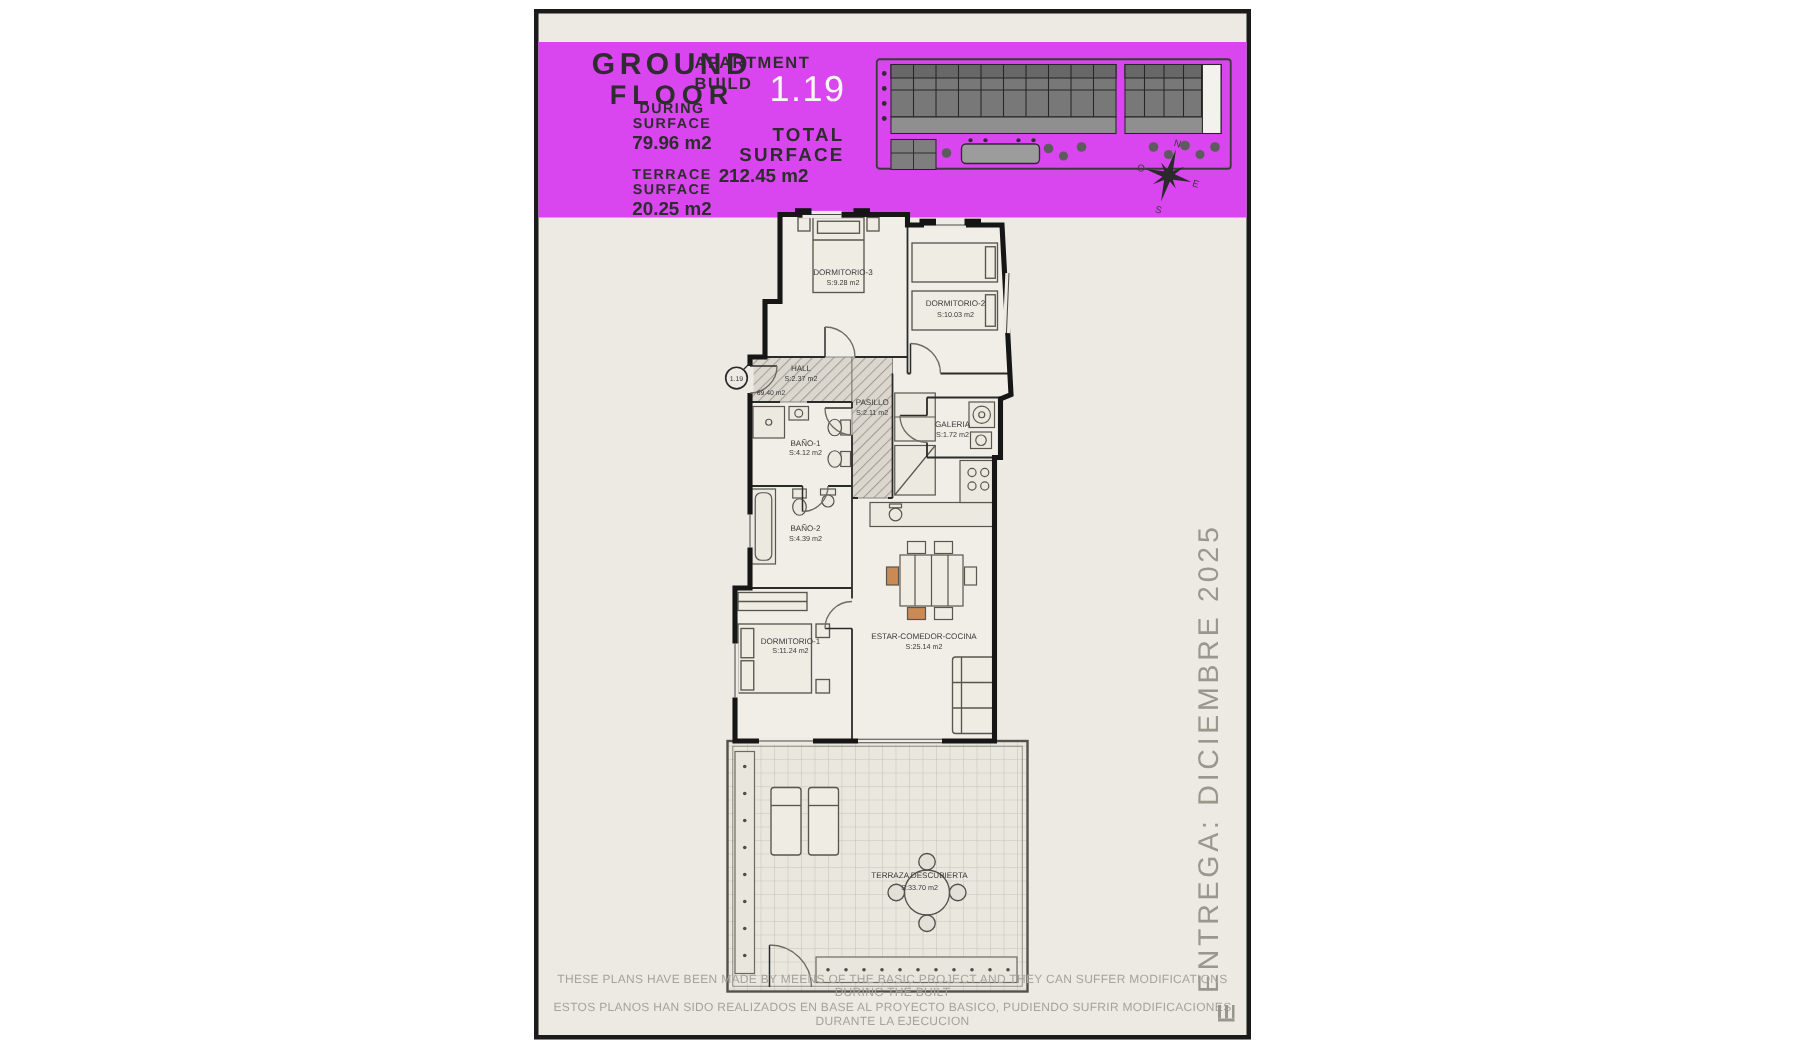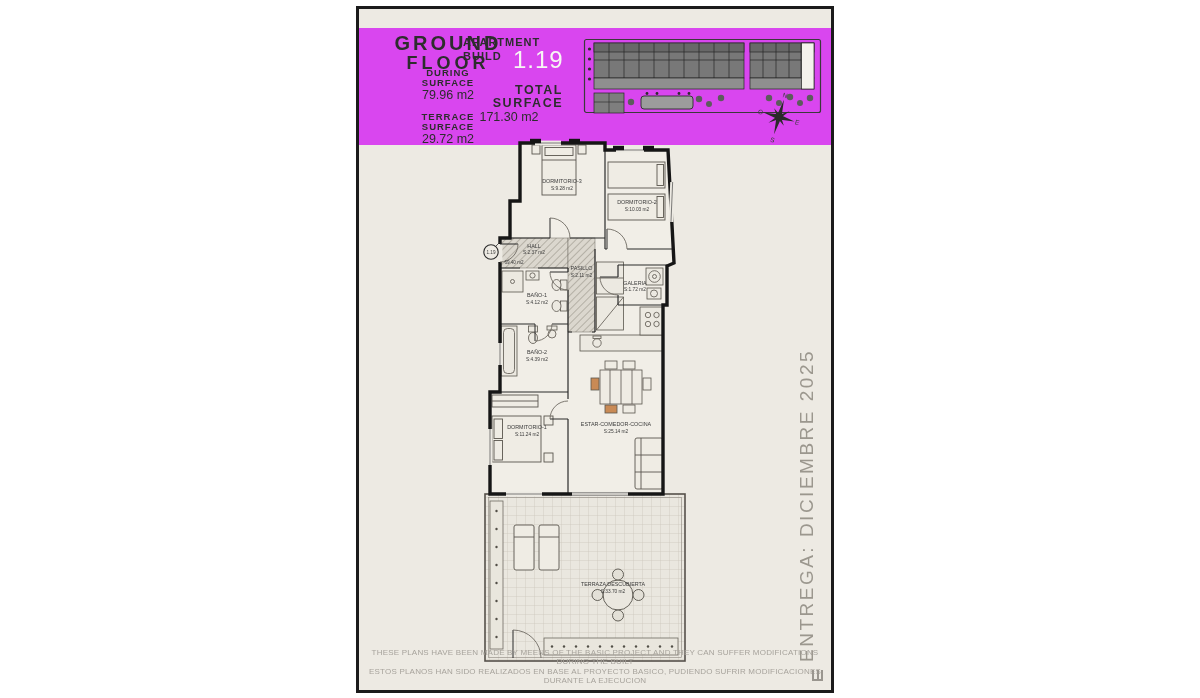--- a/index.html
+++ b/index.html
@@ -6,21 +6,21 @@
     font-family:"Liberation Sans",sans-serif;}
   .stage{position:relative;width:1200px;height:698px;background:#fff;}
   .sheet{position:absolute;left:356px;top:6px;width:478px;height:687px;box-sizing:border-box;
     border:3px solid #1b1b1b;background:#edeae3;}
   .band{position:absolute;left:0;right:0;top:19px;height:117px;background:#d946ef;}
   .ground-title{position:absolute;left:22px;top:5px;width:134px;text-align:center;color:#2d2d2d;}
   .ground-title .l1{font-size:20px;letter-spacing:3px;font-weight:bold;line-height:1.05;}
   .ground-title .l2{font-size:18px;letter-spacing:4px;font-weight:bold;line-height:1.0;}
   .surf{position:absolute;text-align:center;color:#2d2d2d;}
   .surf .lab{font-size:9.5px;font-weight:bold;letter-spacing:1px;line-height:1.05;}
-  .surf .val{font-size:12.5px;font-weight:normal;line-height:1.15;}
+  .surf .val{font-size:12.5px;font-weight:bold;line-height:1.15;}
   .build-surf{left:22px;top:40px;width:134px;}
   .terrace-surf{left:22px;top:84px;width:134px;}
   .total-surf{left:96px;top:56px;width:108px;}
   .total-surf .lab{font-size:12.5px;letter-spacing:1.5px;text-align:right;}
   .apt{position:absolute;left:104px;top:8px;width:120px;color:#2d2d2d;}
   .apt .lab{font-size:11px;font-weight:bold;letter-spacing:1px;line-height:1.25;}
   .apt .num{position:absolute;left:50px;top:10px;font-size:24px;color:#f7f6f3;letter-spacing:1px;}
   .siteplan{position:absolute;left:222px;top:4px;width:244px;height:88px;}
   .compass{position:absolute;left:398px;top:80px;width:44px;height:56px;}
   .planwrap{position:absolute;left:121px;top:128px;width:214px;height:533px;}
@@ -54,26 +54,26 @@
         <div class="num">1.19</div>
       </div>
       <div class="surf build-surf">
         <div class="lab">DURING</div>
         <div class="lab">SURFACE</div>
         <div class="val">79.96 m2</div>
       </div>
       <div class="surf terrace-surf">
         <div class="lab">TERRACE</div>
         <div class="lab">SURFACE</div>
-        <div class="val">29.72 m2</div>
+        <div class="val">20.25 m2</div>
       </div>
       <div class="surf total-surf">
         <div class="lab">TOTAL</div>
         <div class="lab">SURFACE</div>
-        <div class="val">171.30 m2</div>
+        <div class="val">212.45 m2</div>
       </div>
 
       <svg class="siteplan" viewBox="0 0 244 88">
         <rect x="3.5" y="7.5" width="236" height="73" rx="2" fill="none" stroke="#3a3a3a" stroke-width="1.2"></rect>
         <g fill="#2e2e2e">
           <circle cx="8.5" cy="17" r="1.6"></circle>
             <circle cx="8.5" cy="27" r="1.6"></circle>
           <circle cx="8.5" cy="37" r="1.6"></circle>
             <circle cx="8.5" cy="47" r="1.6"></circle>
         </g>

